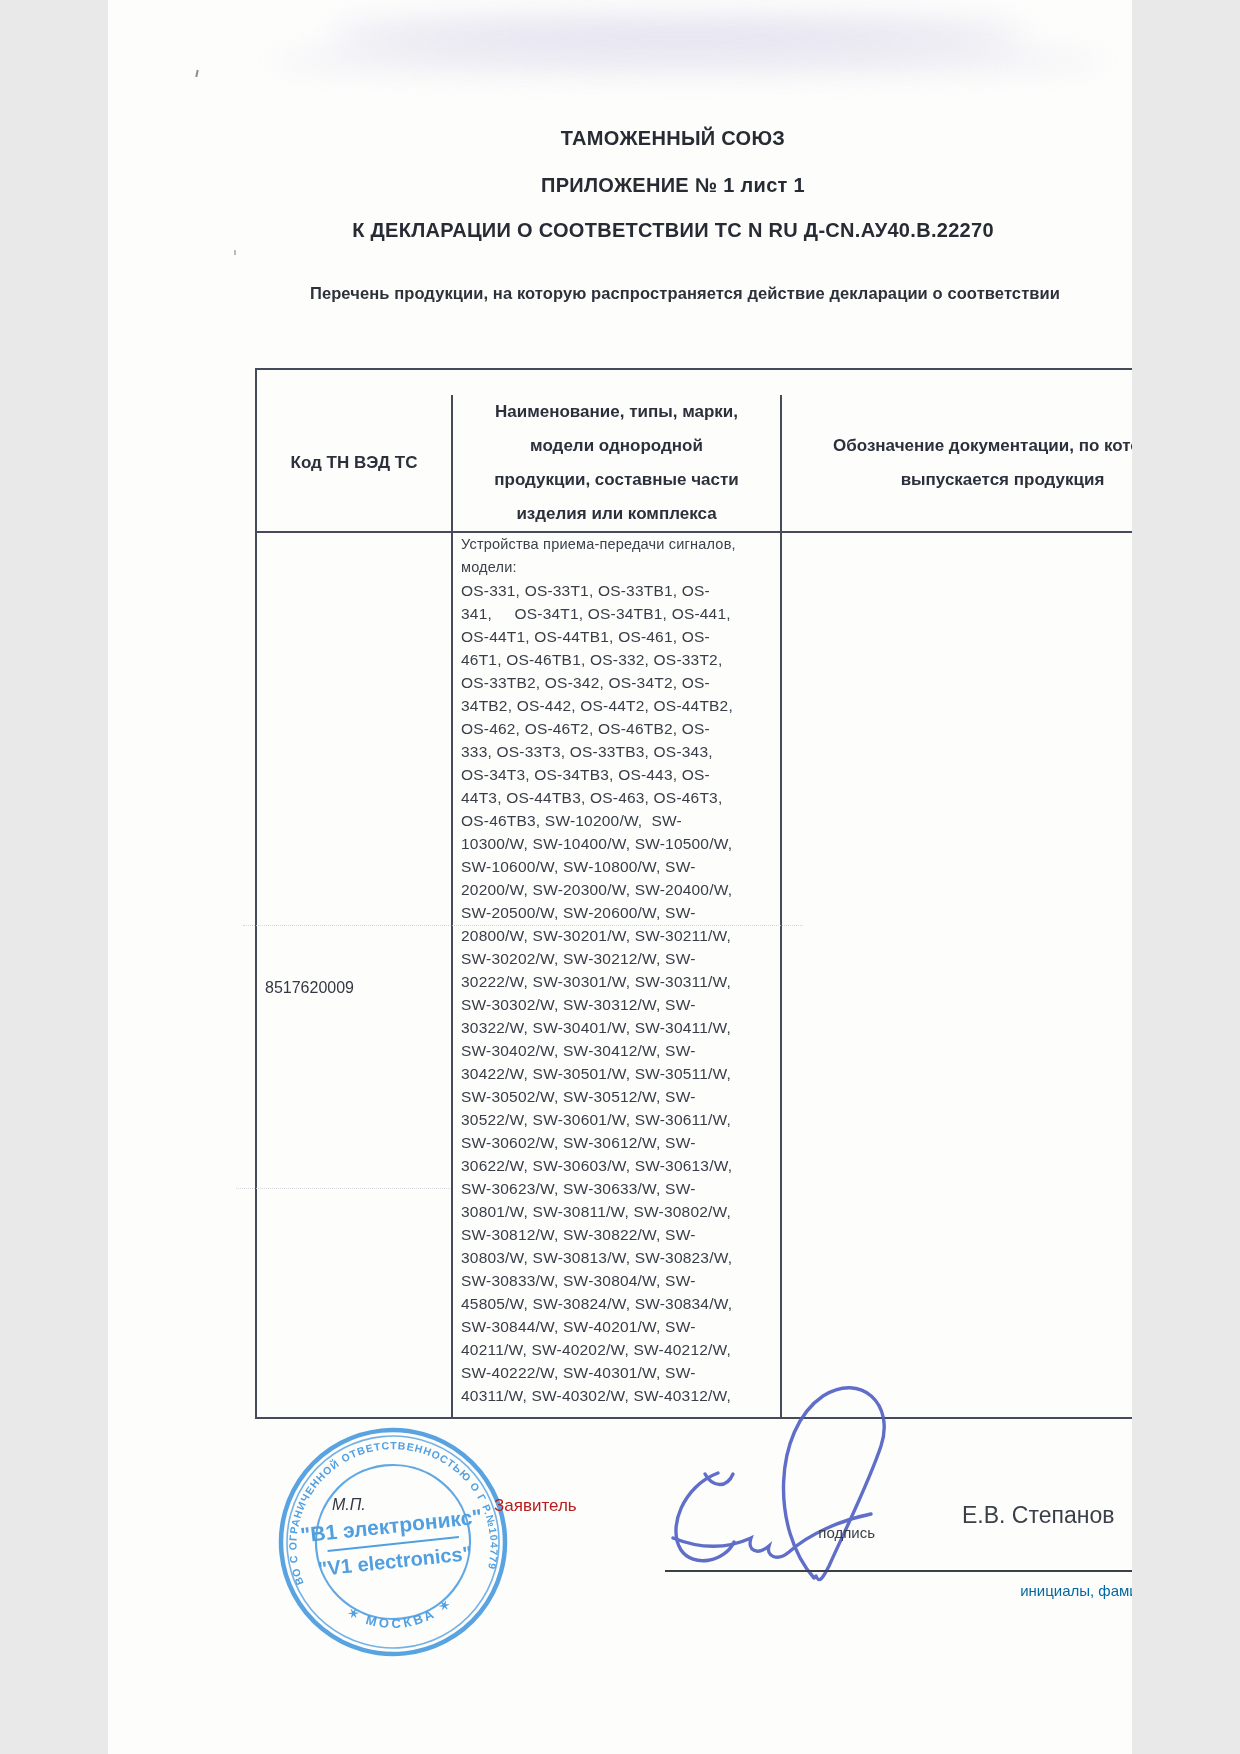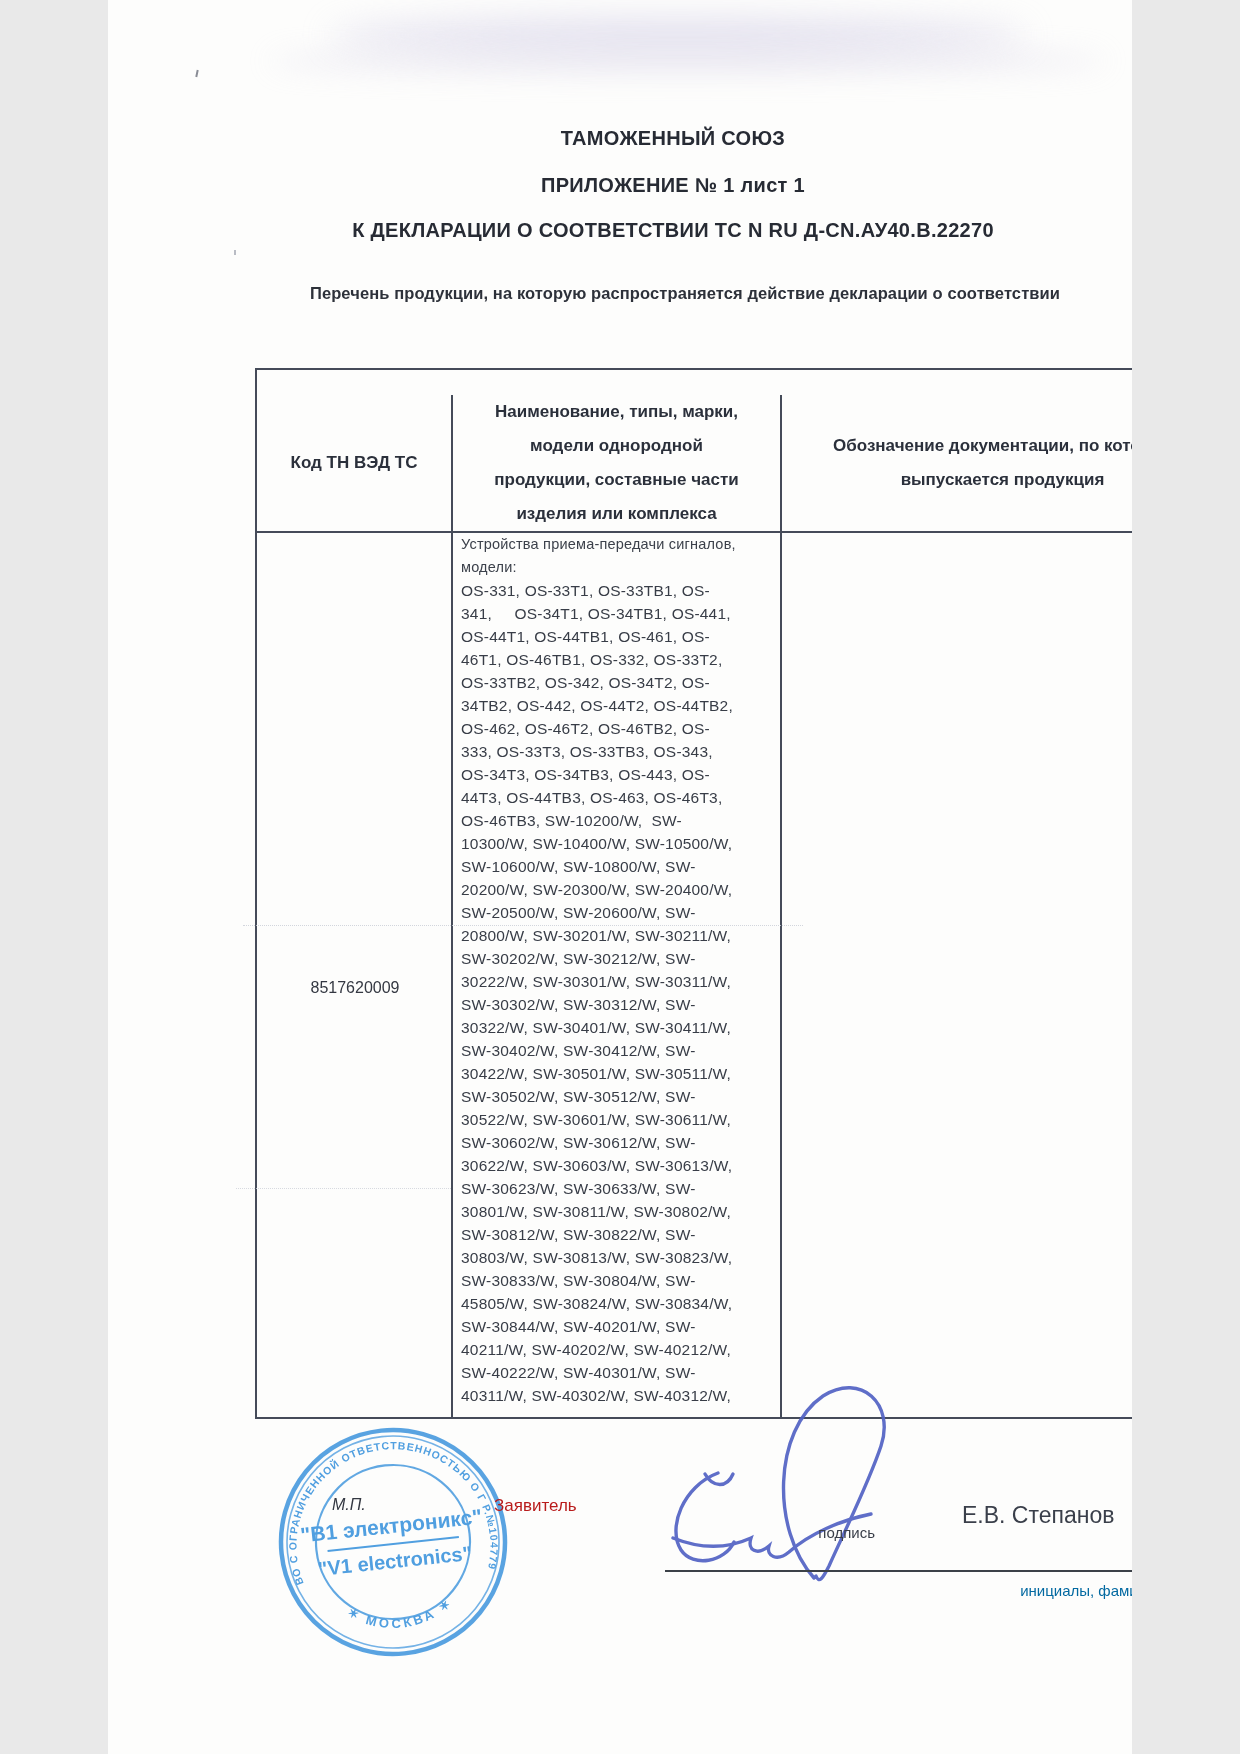--- a/index.html
+++ b/index.html
@@ -27,21 +27,21 @@
   
   .doc-table{position:absolute;left:147px;top:368px;width:968px;
     border:2px solid #454b59;display:grid;grid-template-columns:196px 329px 441px;
     background:#fdfdfc;}
   .cell{box-sizing:border-box;}
   .cell.c1,.cell.c2{border-right:2px solid #454b59;}
   .hcell{border-bottom:2px solid #454b59;height:138px;display:flex;align-items:center;justify-content:center;
     text-align:center;font-weight:bold;font-size:17px;color:#2b303b;line-height:34px;margin-top:25px;}
   .hlines div{height:34px;}
   .bodycell{min-height:884px;}
-  .code-cell{padding:446px 6px 0 8px;font-size:16px;color:#343842;text-align:center;}
+  .code-cell{padding:446px 6px 0 8px;font-size:16px;color:#343842;}
   .models-cell{padding:0 4px 0 8px;font-size:15.5px;color:#383d47;}
   .models-cell .mline{height:23px;line-height:23px;white-space:pre;letter-spacing:.2px;}
   .models-cell .mline:first-child,.models-cell .mline:nth-child(2){font-size:14.5px;color:#3c414b;}
 
   
   .dotline-a{position:absolute;left:135px;top:925px;width:560px;border-top:1px dotted #c9cdd6;opacity:.8;}
   .dotline-b{position:absolute;left:128px;top:1188px;width:215px;border-top:1px dotted #ced2da;opacity:.8;}
   .dotline-c{position:absolute;left:1104px;top:1445px;height:140px;border-left:1px dotted #d4d8de;opacity:.7;}
 
   

